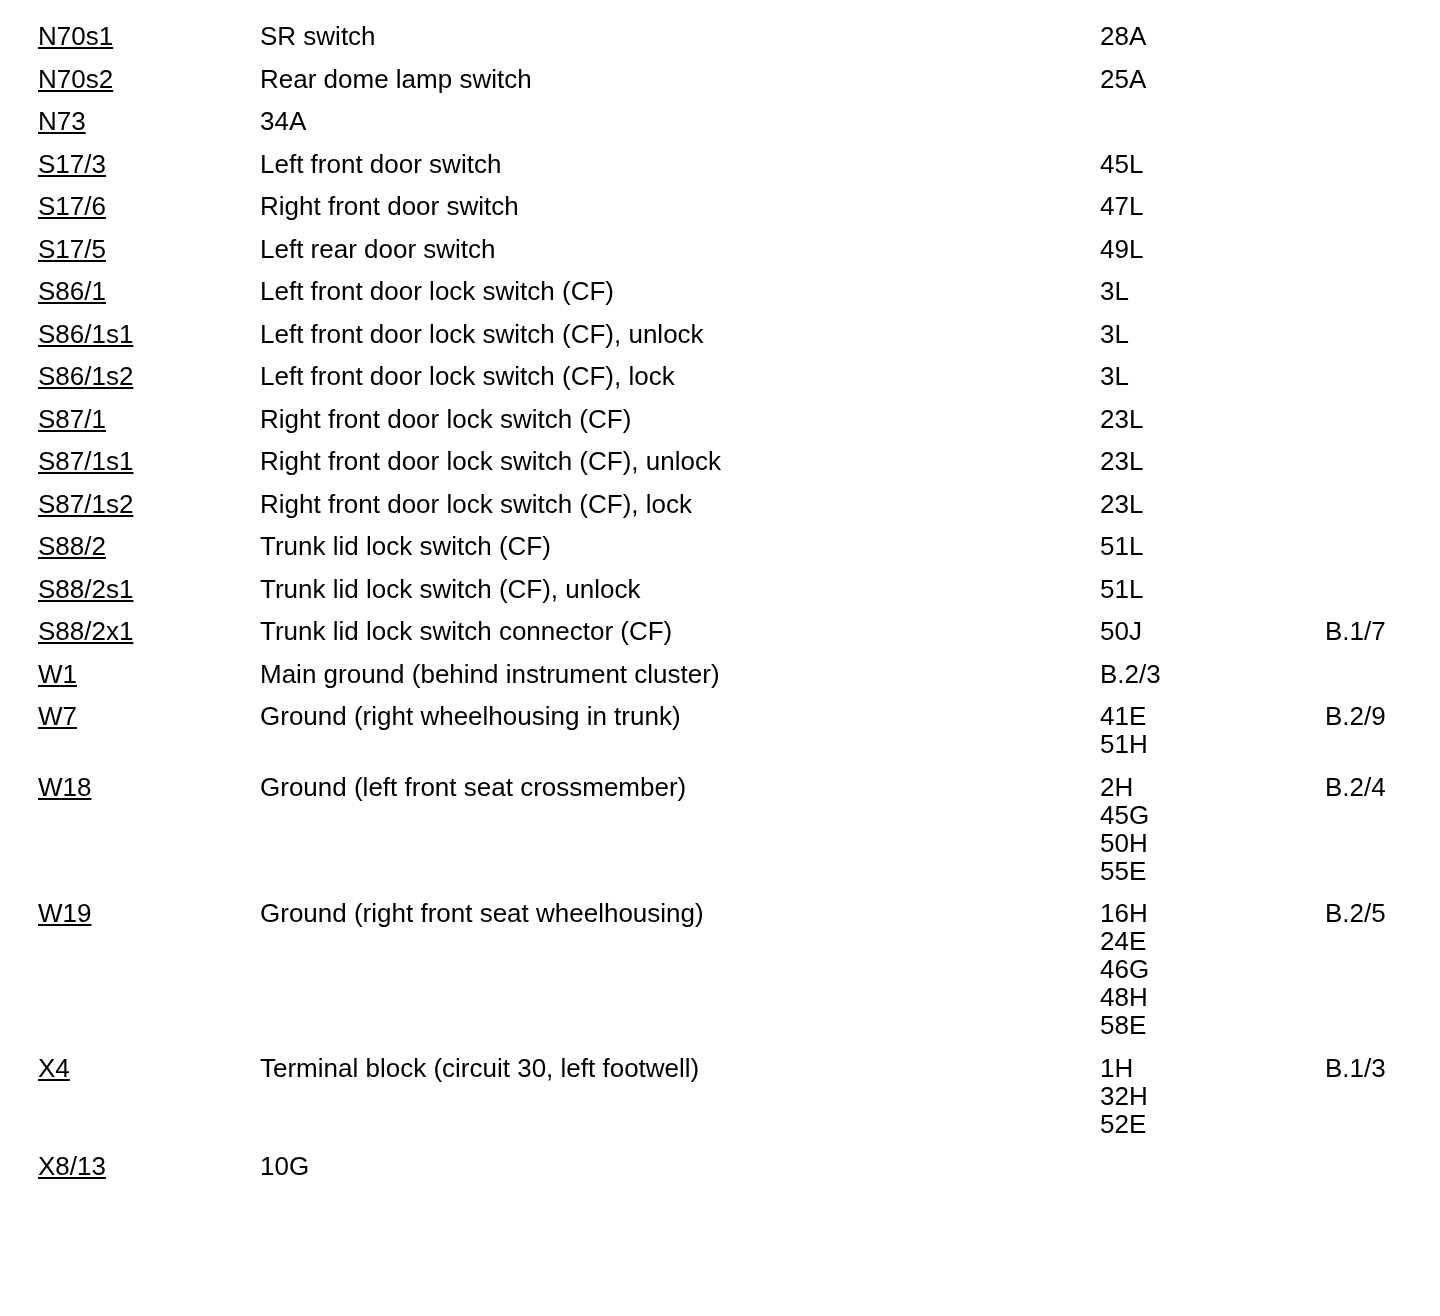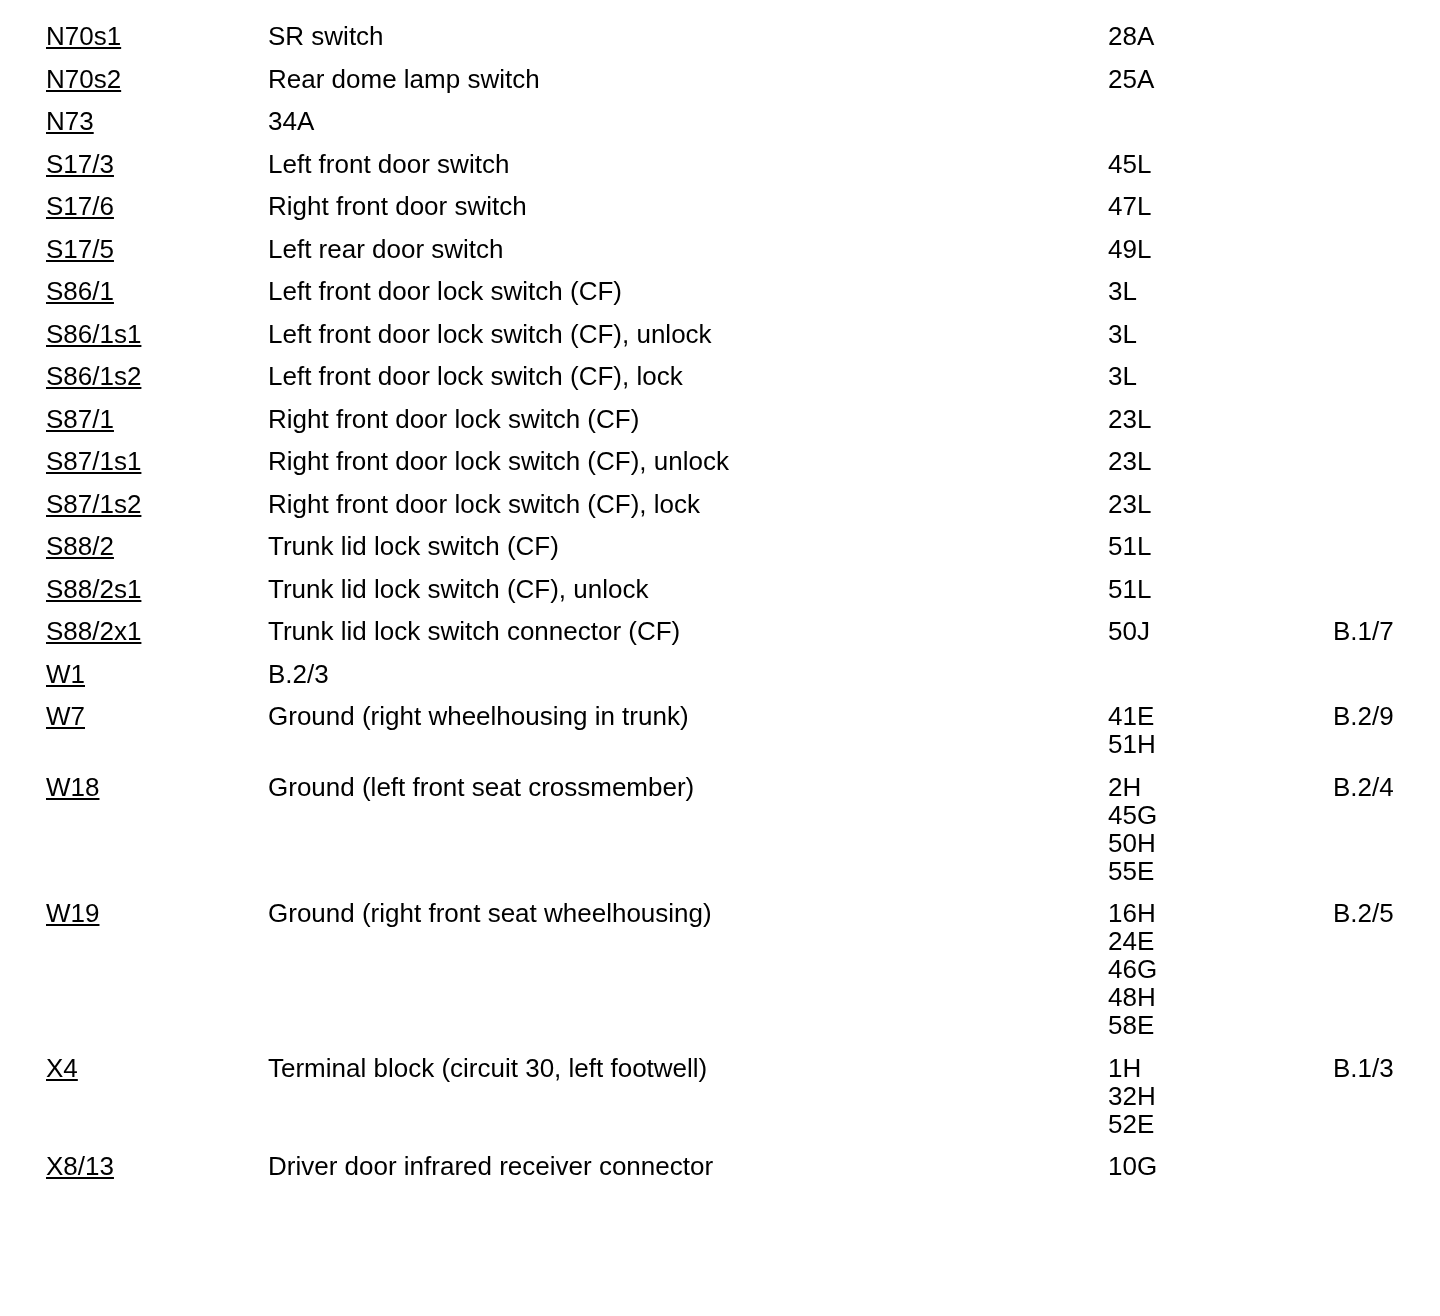--- a/index.html
+++ b/index.html
@@ -12,21 +12,20 @@
     width: 1440px;
     height: 1270px;
     background: #ffffff;
     color: #000000;
     font-family: "Liberation Sans", sans-serif;
     font-size: 26px;
     line-height: 28px;
     box-sizing: border-box;
     padding-top: 22px;
     overflow: hidden;
-    padding-left: 8px;
   }
   .row {
     display: grid;
     grid-template-columns: 222px 840px 225px auto;
     align-items: start;
     margin: 0 0 14.5px 38px;
   }
   .cell-code span {
     text-decoration: underline;
     cursor: pointer;
@@ -206,20 +205,21 @@
     <div class="cell-loc">
           <div class="loc-line">50J</div>
         </div>
     <div class="cell-ref">B.1/7</div>
   </div>
 
   <div class="row">
     <div class="cell-code">
       <span>W1</span>
     </div>
+    <div class="cell-desc">Main ground (behind instrument cluster)</div>
     <div class="cell-ref">B.2/3</div>
   </div>
 
   <div class="row">
     <div class="cell-code">
       <span>W7</span>
     </div>
     <div class="cell-desc">Ground (right wheelhousing in trunk)</div>
     <div class="cell-loc">
           <div class="loc-line">41E</div>
@@ -267,20 +267,19 @@
           <div class="loc-line">32H</div>
           <div class="loc-line">52E</div>
         </div>
     <div class="cell-ref">B.1/3</div>
   </div>
 
   <div class="row">
     <div class="cell-code">
       <span>X8/13</span>
     </div>
-    <div class="cell-desc">Driver door infrared receiver connector</div>
     <div class="cell-loc">
           <div class="loc-line">10G</div>
         </div>
     <div class="cell-ref"></div>
   </div>
 </div>
 </div>
 
 </body></html>

